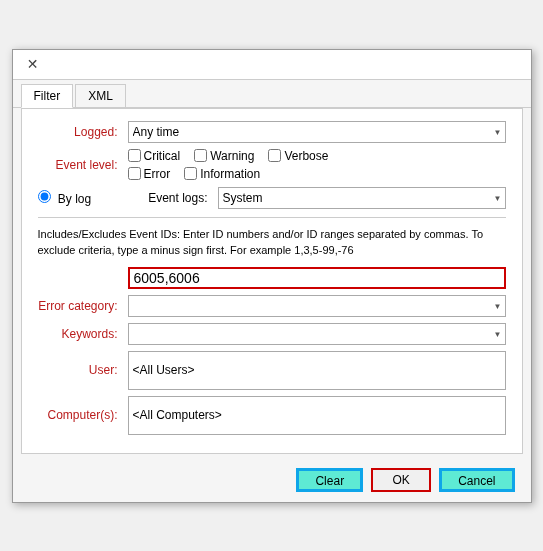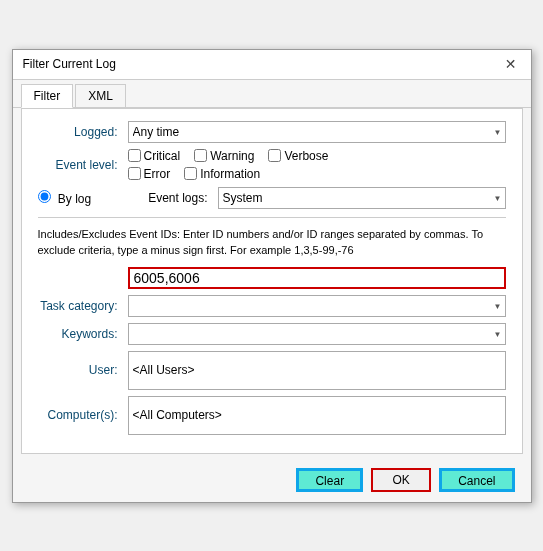--- a/index.html
+++ b/index.html
@@ -75,21 +75,21 @@
     .form-row {
       display: flex;
       align-items: center;
       margin-bottom: 6px;
     }
     .form-label {
       width: 90px;
       text-align: right;
       padding-right: 10px;
       font-size: 12px;
-      color: #0c4a6e;
+      color: #b91c1c;
       flex-shrink: 0;
     }
     .form-field {
       flex: 1;
     }
     .checkboxes-row {
       display: flex;
       align-items: center;
       gap: 14px;
       flex-wrap: wrap;
@@ -197,21 +197,20 @@
       margin-left: 90px;
       margin-right: 0;
     }
   </style>
 </head>
 <body>
 
 <div class="dialog">
 
   <div class="title-bar">
-    <span class="title-text">Filter Current Log</span>
     <button class="close-btn">✕</button>
   </div>
 
   <div class="tabs">
     <div class="tab active">Filter</div>
     <div class="tab">XML</div>
   </div>
 
   <div class="content">
 
@@ -277,21 +276,21 @@
 
     <hr class="divider">
 
     <div class="description-text">Includes/Excludes Event IDs: Enter ID numbers and/or ID ranges separated by commas. To exclude criteria, type a minus sign first. For example 1,3,5-99,-76</div>
 
     <div class="event-id-row">
       <input type="text" class="event-id-input" value="6005,6006" style="">
     </div>
 
     <div class="form-row">
-      <span class="form-label">Task category:</span>
+      <span class="form-label">Error category:</span>
       <div class="form-field select-with-arrow">
         <select>
           <option value=""></option>
         </select>
       </div>
     </div>
 
     <div class="form-row">
       <span class="form-label">Keywords:</span>
       <div class="form-field select-with-arrow">

